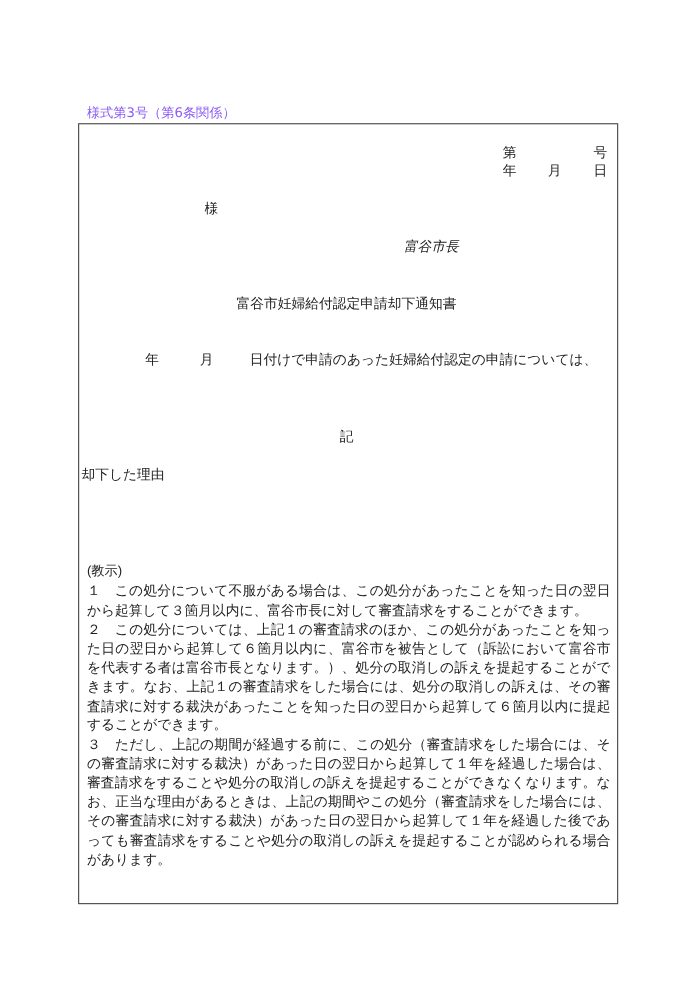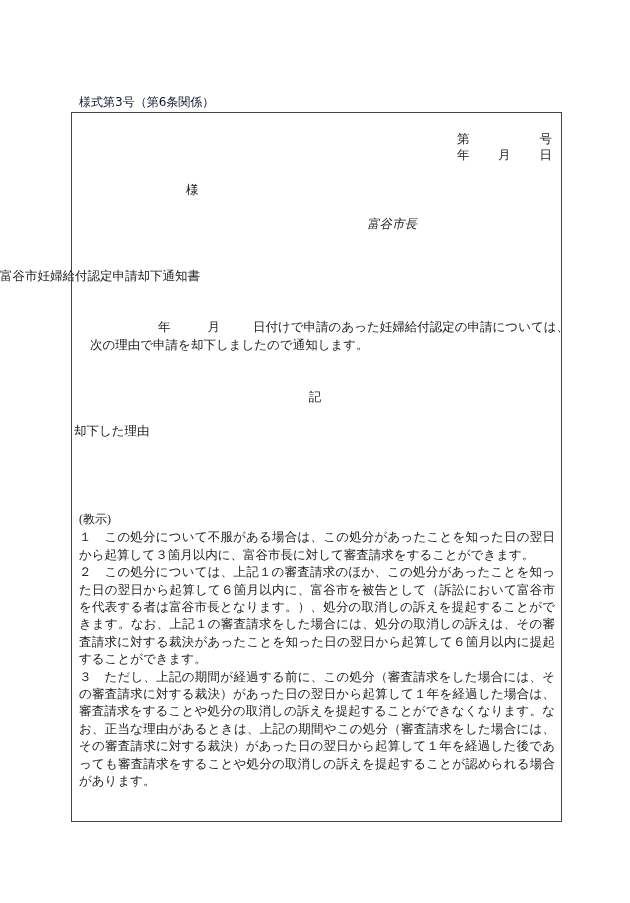--- a/index.html
+++ b/index.html
@@ -1,41 +1,41 @@
 <!DOCTYPE html>
 <html><head>
 <meta charset="utf-8">
 <style>
   html, body { margin: 0; padding: 0; background: #ffffff; }
   body { width: 630px; height: 903px; position: relative; overflow: hidden;
          font-family: "DejaVu Serif", "Liberation Serif", serif; color: #222; }
   .form-label { position: absolute; left: 79px; top: 95px; font-size: 12px; line-height: 14px;
-                font-family: "DejaVu Sans", "Liberation Sans", sans-serif; color: #0f172a; }
+                font-family: "DejaVu Sans", "Liberation Sans", sans-serif; color: #8b5cf6; }
   .frame { position: absolute; left: 71px; top: 112px; width: 491px; height: 710px;
            border: 1.5px solid #444; box-sizing: border-box; }
   .t { position: absolute; font-size: 12.5px; line-height: 16px; white-space: nowrap; }
   .num-row { position: absolute; left: 457px; top: 131px; width: 95px; }
   .num-row .a { position: absolute; left: 0; }
   .num-row .b { position: absolute; right: 0; }
   .date-row { position: absolute; left: 457px; top: 147px; width: 95px; }
   .date-row .y { position: absolute; left: 0; }
   .date-row .m { position: absolute; left: 41px; }
   .date-row .d { position: absolute; right: 0; }
   .addressee { left: 186px; top: 182px; }
   .sender { left: 367px; top: 216px; font-style: italic; }
-  .title { left: 0; width: 630px; top: 268px; }
-  .intro { position: absolute; left: 90px; top: 318px; width: 478px; font-size: 12.5px; line-height: 18px; }
+  .title { left: 0; width: 630px; text-align: center; top: 268px; }
+  .intro { position: absolute; left: 64px; top: 318px; width: 478px; font-size: 12.5px; line-height: 18px; }
   .intro .l1 { display: block; text-indent: 68px; white-space: nowrap; }
   .intro .gap1 { display: inline-block; width: 37px; }
   .intro .gap2 { display: inline-block; width: 33px; }
   .ki { left: 0; width: 630px; text-align: center; top: 389px; }
   .reason-label { left: 74px; top: 423px; }
   .notice { position: absolute; left: 79px; top: 511px; width: 476px; font-size: 12.5px; line-height: 17.4px; }
   .notice p { margin: 0; text-align: justify; text-justify: inter-character; }
-  .notice .head { font-family: Liberation Serif, serif; font-size: 12px; }
+  .notice .head { font-family: Liberation Sans, sans-serif; font-size: 12px; }
 </style>
 </head>
 <body>
 
 <div class="form-label">様式第3号（第6条関係）</div>
 
 <div class="frame"></div>
 
 <div class="t num-row">
   <span class="a">第</span>
@@ -46,21 +46,20 @@
   <span class="m">月</span>
   <span class="d">日</span>
 </div>
 
 <div class="t addressee">様</div>
 <div class="t sender">富谷市長</div>
 <div class="t title">富谷市妊婦給付認定申請却下通知書</div>
 
 <div class="intro">
   <span class="l1"><span>年</span><span class="gap1"></span><span>月</span><span class="gap2"></span><span>日付けで申請のあった妊婦給付認定の申請については、</span></span>
-  <span>次の理由で申請を却下しましたので通知します。</span>
 </div>
 
 <div class="t ki">記</div>
 <div class="t reason-label">却下した理由</div>
 
 <div class="notice">
   <p class="head">(教示)</p>
   <p>１　この処分について不服がある場合は、この処分があったことを知った日の翌日から起算して３箇月以内に、富谷市長に対して審査請求をすることができます。</p>
   <p>２　この処分については、上記１の審査請求のほか、この処分があったことを知った日の翌日から起算して６箇月以内に、富谷市を被告として（訴訟において富谷市を代表する者は富谷市長となります。）、処分の取消しの訴えを提起することができます。なお、上記１の審査請求をした場合には、処分の取消しの訴えは、その審査請求に対する裁決があったことを知った日の翌日から起算して６箇月以内に提起することができます。</p>
   <p>３　ただし、上記の期間が経過する前に、この処分（審査請求をした場合には、その審査請求に対する裁決）があった日の翌日から起算して１年を経過した場合は、審査請求をすることや処分の取消しの訴えを提起することができなくなります。なお、正当な理由があるときは、上記の期間やこの処分（審査請求をした場合には、その審査請求に対する裁決）があった日の翌日から起算して１年を経過した後であっても審査請求をすることや処分の取消しの訴えを提起することが認められる場合があります。</p>

